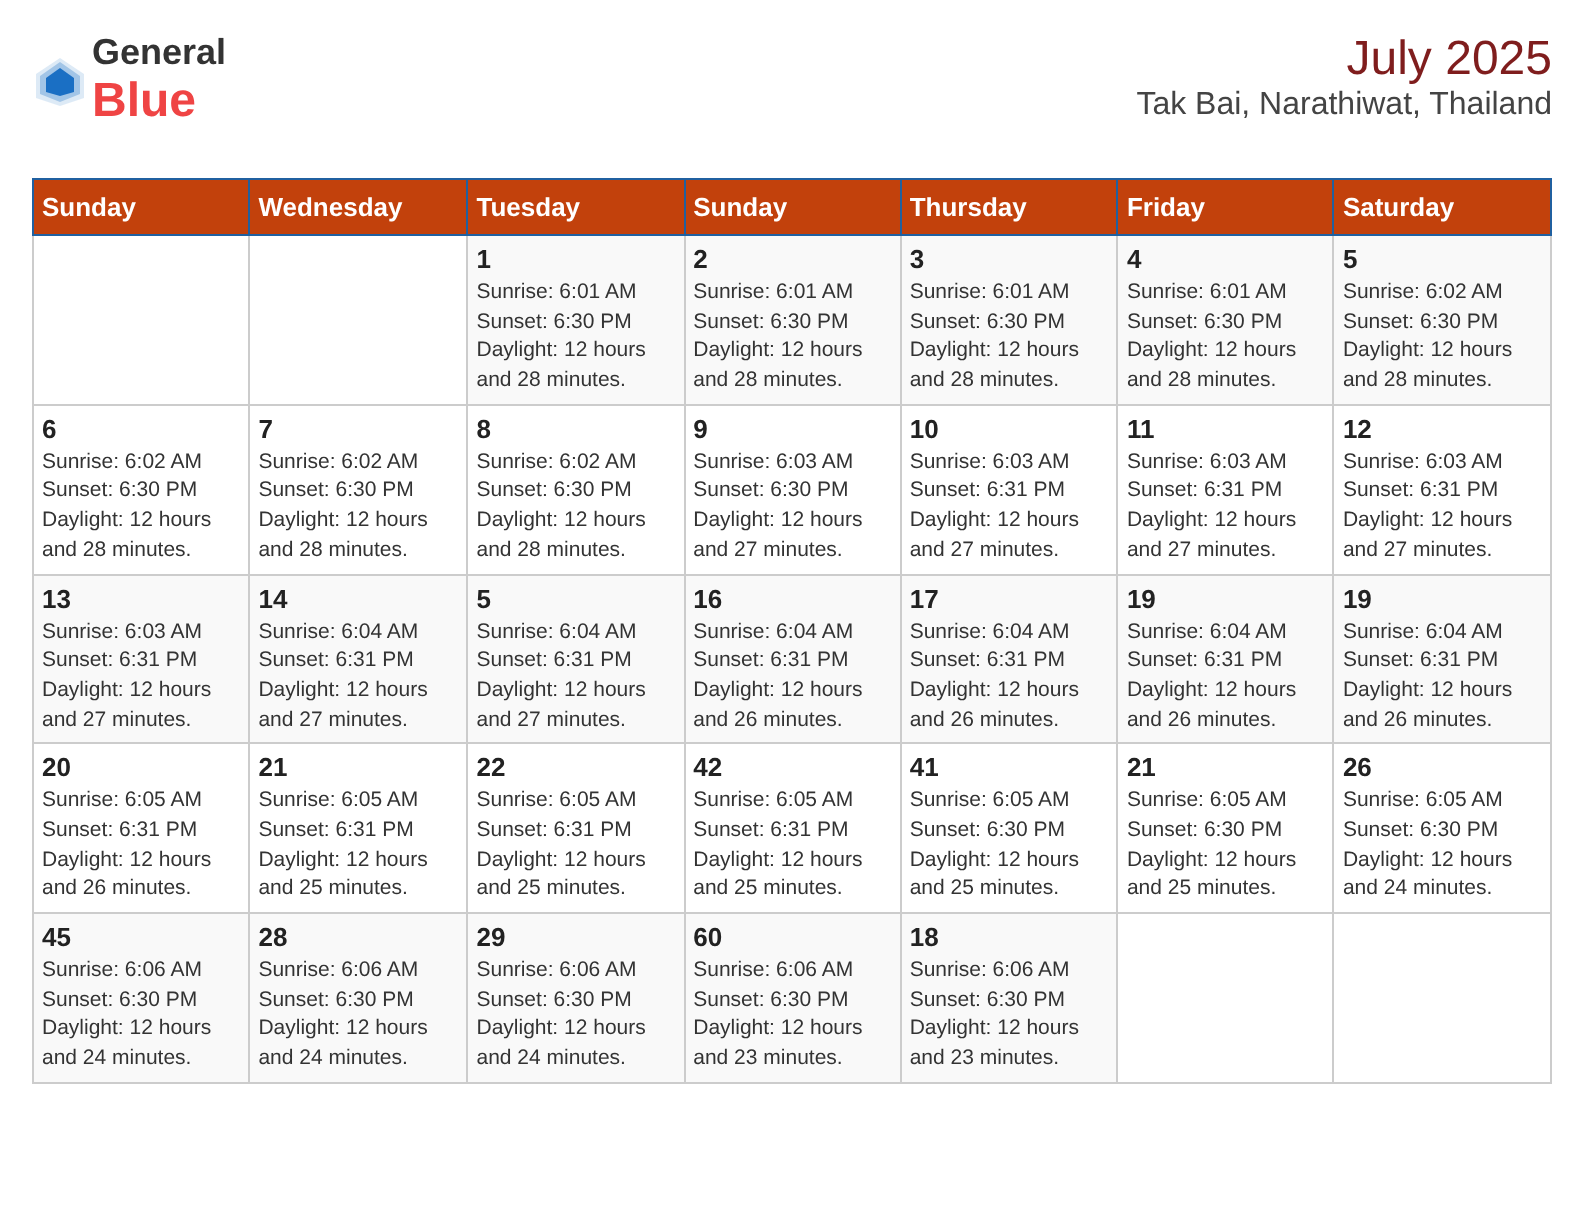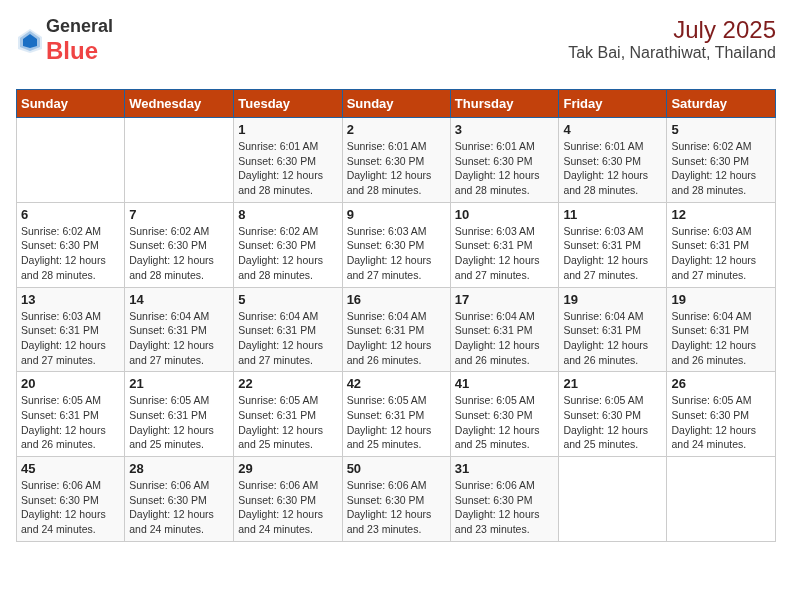--- a/index.html
+++ b/index.html
@@ -243,24 +243,24 @@
         </td>
         <td>
           <span class="day-number">28</span>
           <div class="day-info">Sunrise: 6:06 AM<br>Sunset: 6:30 PM<br>Daylight: 12 hours and 24 minutes.</div>
         </td>
         <td>
           <span class="day-number">29</span>
           <div class="day-info">Sunrise: 6:06 AM<br>Sunset: 6:30 PM<br>Daylight: 12 hours and 24 minutes.</div>
         </td>
         <td>
-          <span class="day-number">50</span>
+          <span class="day-number">60</span>
           <div class="day-info">Sunrise: 6:06 AM<br>Sunset: 6:30 PM<br>Daylight: 12 hours and 23 minutes.</div>
         </td>
         <td>
-          <span class="day-number">31</span>
+          <span class="day-number">18</span>
           <div class="day-info">Sunrise: 6:06 AM<br>Sunset: 6:30 PM<br>Daylight: 12 hours and 23 minutes.</div>
         </td>
         <td class="empty-cell"></td>
         <td class="empty-cell"></td>
       </tr>
     </tbody>
 </table>
 
 </body></html>

